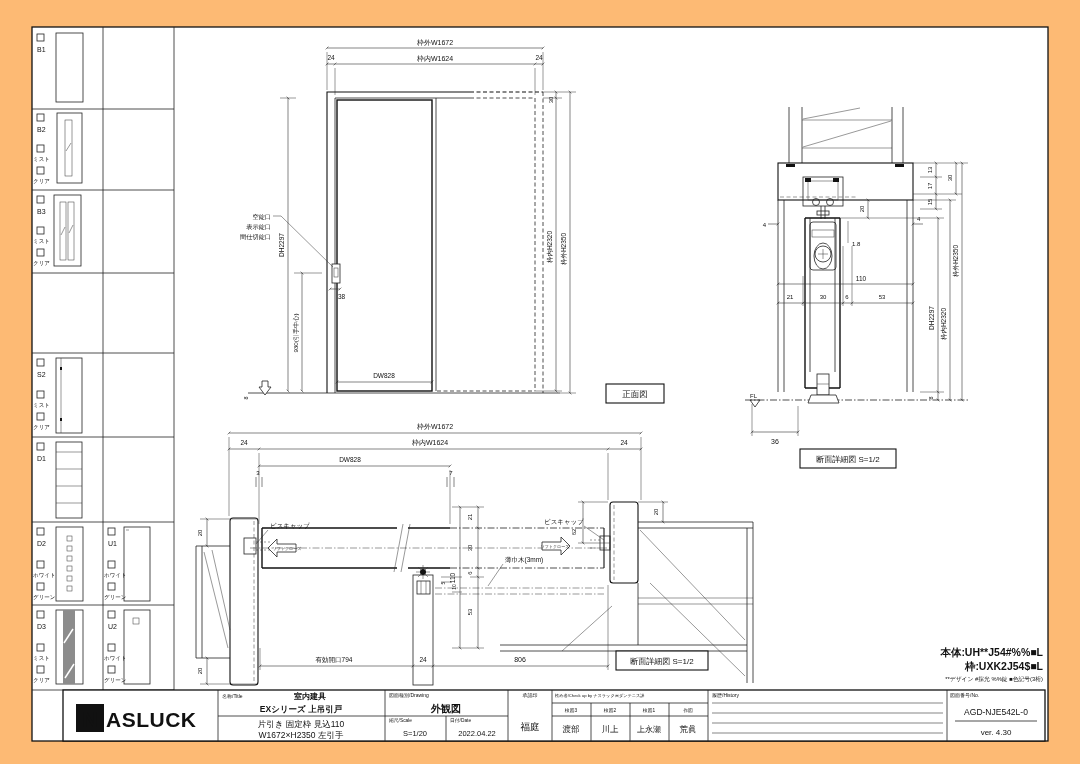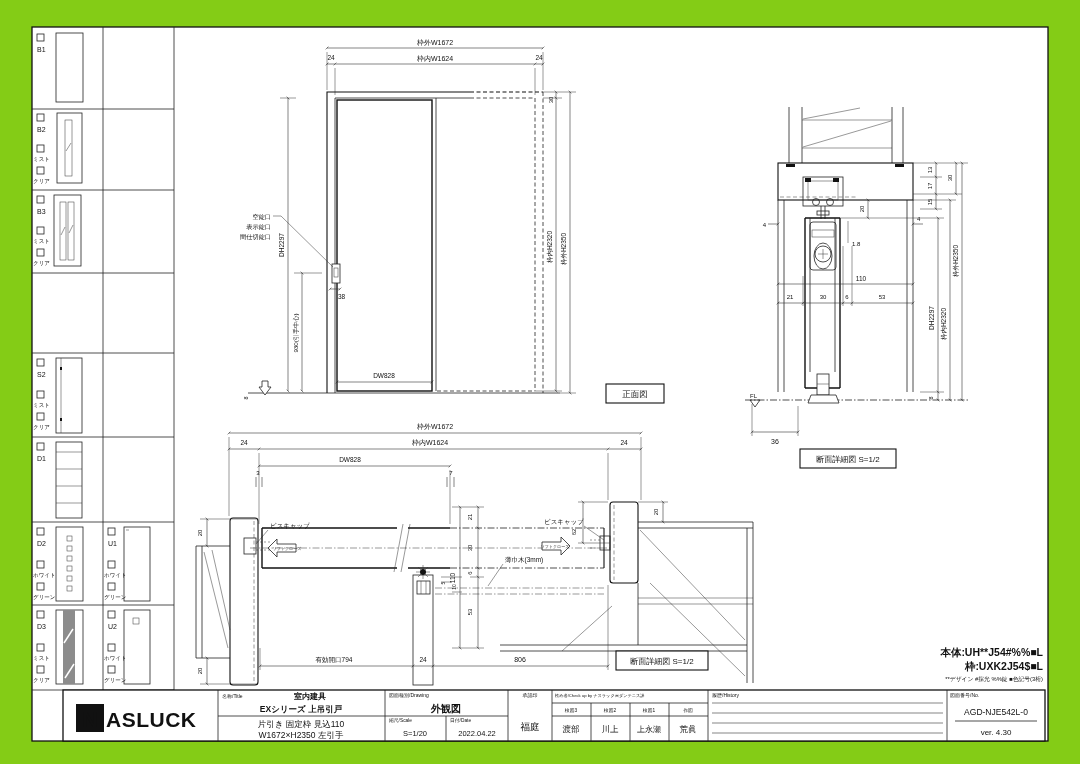--- a/index.html
+++ b/index.html
@@ -1,16 +1,16 @@
 <!DOCTYPE html>
 <html><head>
 <meta charset="utf-8">
 <style>
   html,body{margin:0;padding:0;background:#fff;}
-  .page{position:relative;width:1080px;height:764px;background:#84cc16;overflow:hidden;
+  .page{position:relative;width:1080px;height:764px;background:#fdba74;overflow:hidden;
         font-family:"Liberation Sans", sans-serif;}
   svg text{fill:#111;font-family:"Liberation Sans", sans-serif;}
   .ln{stroke:#222;stroke-width:0.8;fill:none;}
   .thin{stroke:#333;stroke-width:0.5;fill:none;}
   .thick{stroke:#111;stroke-width:1.4;fill:none;}
   .med{stroke:#111;stroke-width:1.1;fill:none;}
   .dash{stroke-dasharray:4 2.5;}
   .dashdot{stroke-dasharray:7 2 1.5 2;}
   .dim{stroke:#333;stroke-width:0.6;fill:none;}
   .fillw{fill:#fff;}

